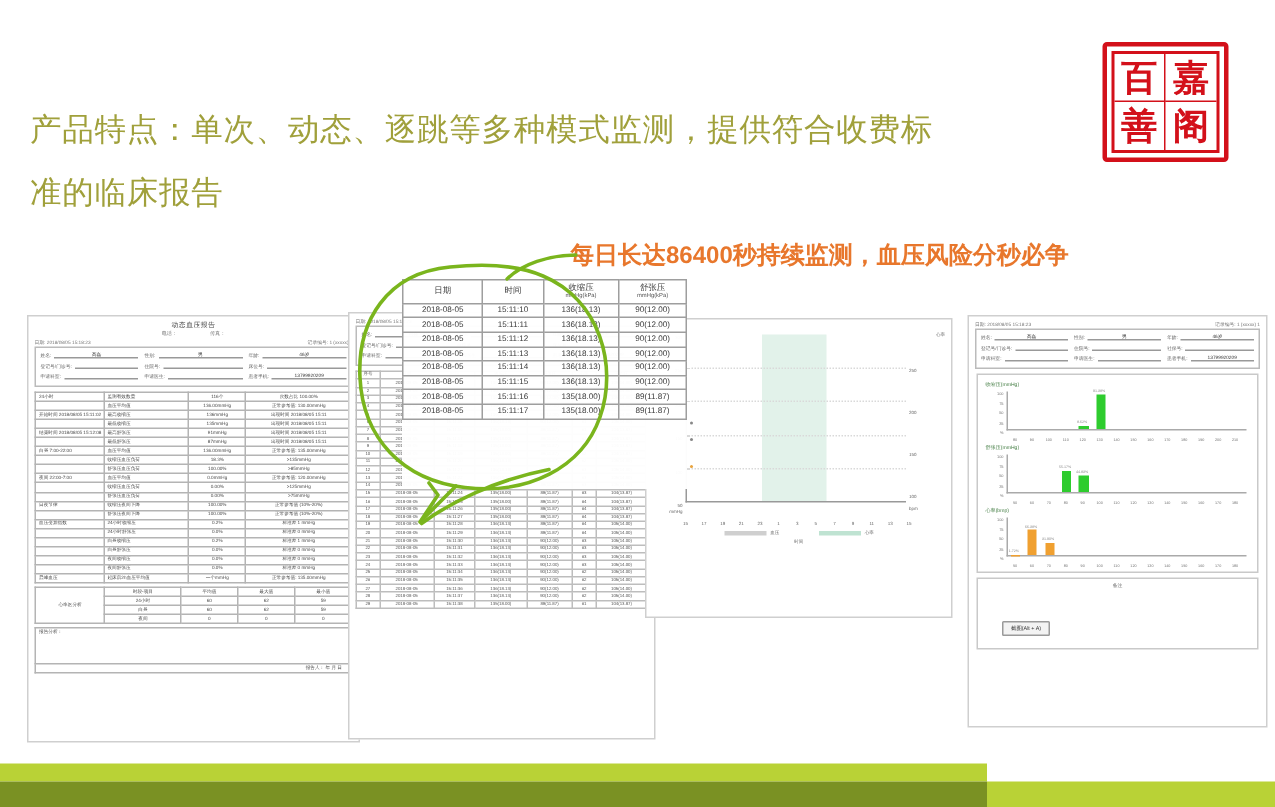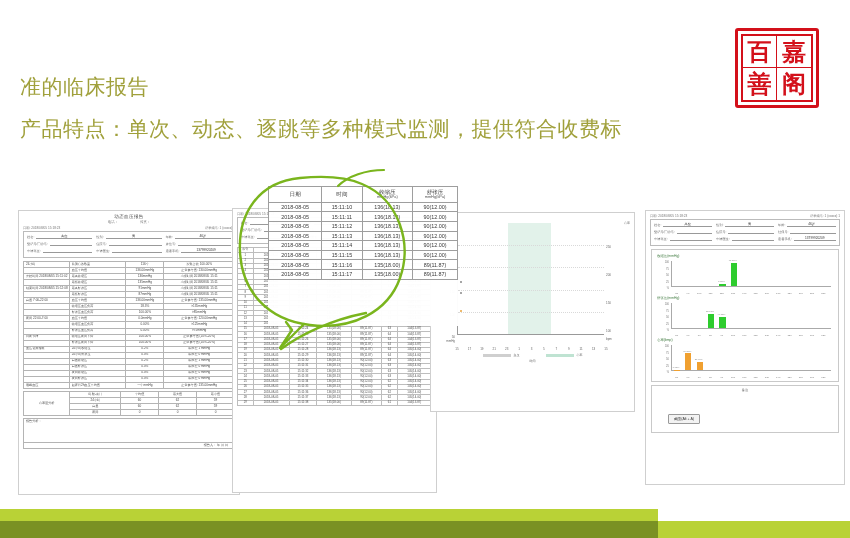--- a/index.html
+++ b/index.html
@@ -142,33 +142,34 @@
 
   
   .ink{position:absolute;left:0;top:0;width:850px;height:538px;pointer-events:none;}
 </style>
 </head>
 <body>
 
 <div class="slide">
 
   <div class="headline">
+    <div>产品特点：单次、动态、逐跳等多种模式监测，提供符合收费标</div>
     <div>准的临床报告</div>
-    <div>产品特点：单次、动态、逐跳等多种模式监测，提供符合收费标</div>
   </div>
 
   <div class="seal">
     <div class="seal-inner">
       <div>百</div>
       <div>嘉</div>
       <div>善</div>
       <div>阁</div>
     </div>
   </div>
 
+  <div class="callout-text">每日长达86400秒持续监测，血压风险分秒必争</div>
 
   <div class="report rpt-left">
     <div class="rpt-title">动态血压报告</div>
     <div class="rpt-sub">
       <span>电话：</span>
       <span>传真：</span>
     </div>
     <div class="rpt-meta-line">
       <span>日期: 2018/08/05 15:18:23</span>
       <span>记录编号: 1 (xxxxx) 1</span>

